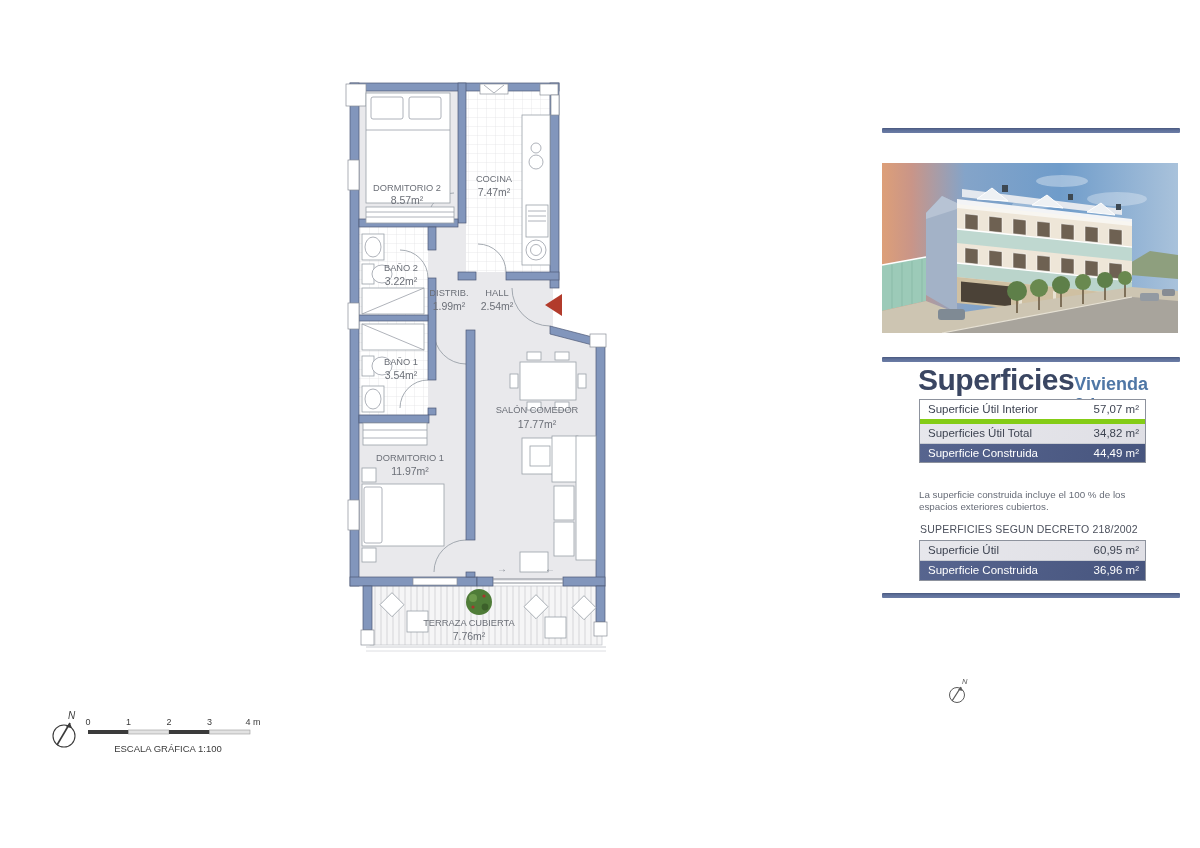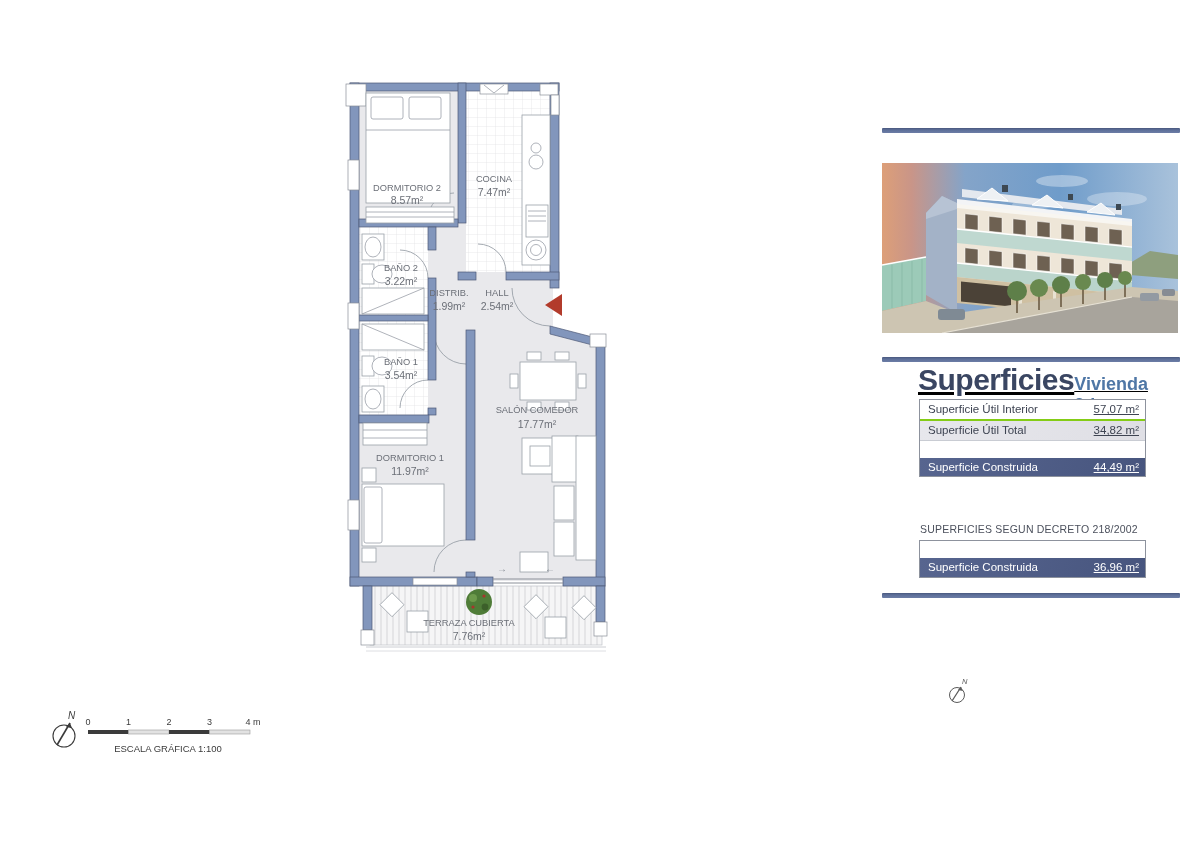--- a/index.html
+++ b/index.html
@@ -8,33 +8,33 @@
   svg text{font-family:"Liberation Sans", sans-serif;}
   .plan-canvas{position:absolute;left:0;top:0;}
 
   
   .panel{position:absolute;left:882px;top:0;width:298px;height:848px;}
   .bar{position:absolute;left:0;width:298px;height:5px;
        background:linear-gradient(#49587e,#5d6f99 40%,#6c7da6);border-radius:1px;}
   .bar1{top:128px;} .bar2{top:357px;} .bar3{top:593px;}
   .render-wrap{position:absolute;left:0;top:163px;width:296px;height:170px;}
   .sup-header{position:absolute;left:36px;top:363px;width:226px;display:flex;
-              align-items:baseline;justify-content:space-between;text-decoration:underline;}
+              align-items:baseline;justify-content:space-between;}
   .sup-title{font-size:30px;color:#3a4662;font-weight:600;letter-spacing:-0.5px;}
   .sup-sub{font-size:18px;color:#4f77a6;font-weight:600;}
   .sup-table{position:absolute;left:37px;width:225px;border:1px solid #8d929d;
              border-collapse:collapse;}
   .t1{top:399px;} .t2{top:540px;}
   .srow{display:flex;justify-content:space-between;align-items:center;height:18.8px;
         font-size:11.5px;color:#3e4452;}
   .srow .lbl{padding-left:8px;white-space:nowrap;}
-  .srow .val{padding-right:6px;white-space:nowrap;text-decoration:underline;}
-  .srow.white{background:#ffffff;border-bottom:2px solid #84cc16;gap:16px;}
+  .srow .val{padding-right:6px;white-space:nowrap;}
+  .srow.white{background:#ffffff;border-bottom:5px solid #84cc16;gap:16px;}
   .srow.gray{background:linear-gradient(110deg,#e7e7ec,#dfdfe5);border-bottom:1px solid #c9ccd3;}
-  .srow.dark{background:linear-gradient(110deg,#57658f,#47557e);color:#ffffff;margin-top:17px;}
+  .srow.dark{background:linear-gradient(110deg,#57658f,#47557e);color:#ffffff;}
   .note{position:absolute;left:37px;top:479px;width:238px;font-size:9.8px;line-height:1.28;
         color:#676c77;}
   .decree{position:absolute;left:38px;top:523px;font-size:10.5px;color:#4b505c;
           letter-spacing:0.2px;}
 </style>
 </head>
 <body>
 
 <div class="page">
 
@@ -361,33 +361,38 @@
       <span class="sup-title">Superficies</span>
       <span class="sup-sub">Vivienda 2d</span>
     </div>
 
     <div class="sup-table t1">
       <div class="srow white">
         <span class="lbl">Superficie Útil Interior</span>
         <span class="val">57,07 m²</span>
       </div>
       <div class="srow gray">
-        <span class="lbl">Superficie Útil Total</span>
+        <span class="lbl">Superficies Útil Total</span>
         <span class="val">34,82 m²</span>
       </div>
       <div class="srow dark">
         <span class="lbl">Superficie Construida</span>
         <span class="val">44,49 m²</span>
       </div>
     </div>
 
+    <p class="note">La superficie construida incluye el 100 % de los espacios exteriores cubiertos.</p>
 
     <div class="decree">SUPERFICIES SEGUN DECRETO 218/2002</div>
 
     <div class="sup-table t2">
+      <div class="srow gray">
+        <span class="lbl">Superficie Útil</span>
+        <span class="val">60,95 m²</span>
+      </div>
       <div class="srow dark">
         <span class="lbl">Superficie Construida</span>
         <span class="val">36,96 m²</span>
       </div>
     </div>
 
     <div class="bar bar3"></div>
   </div>
 </div>
 

